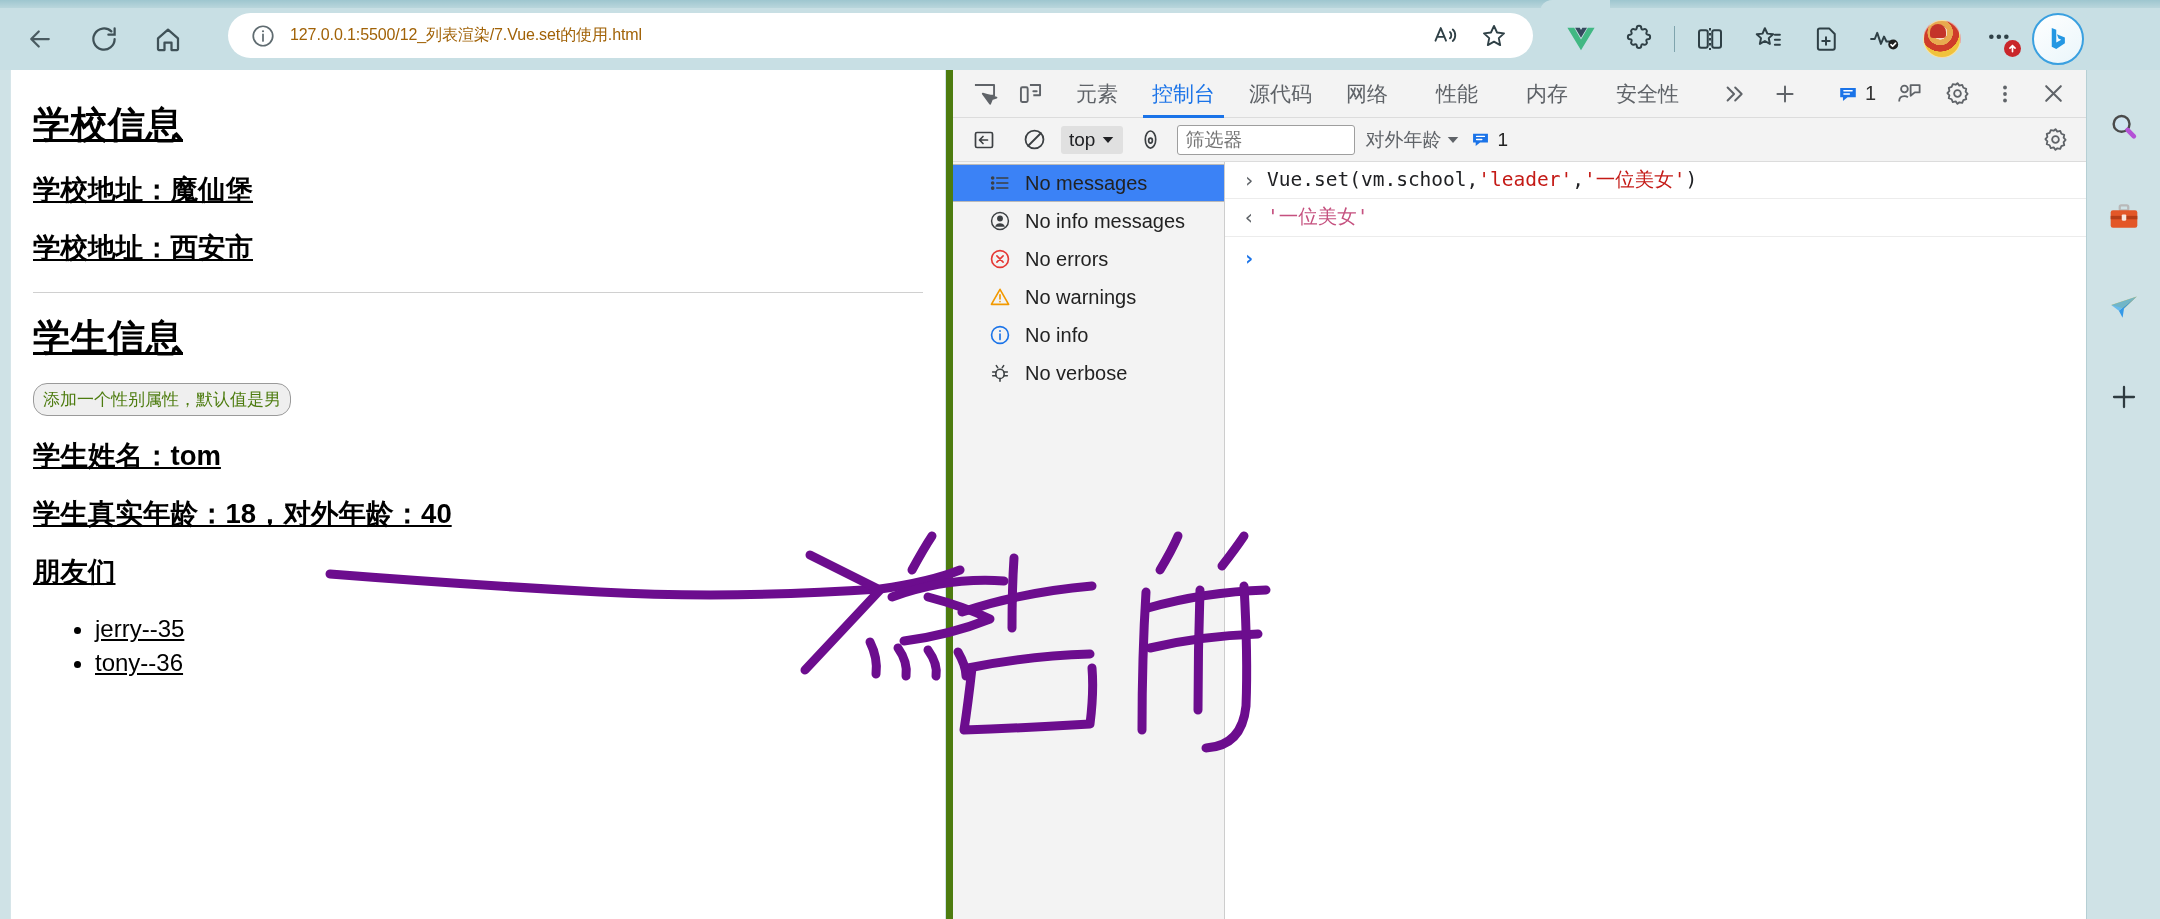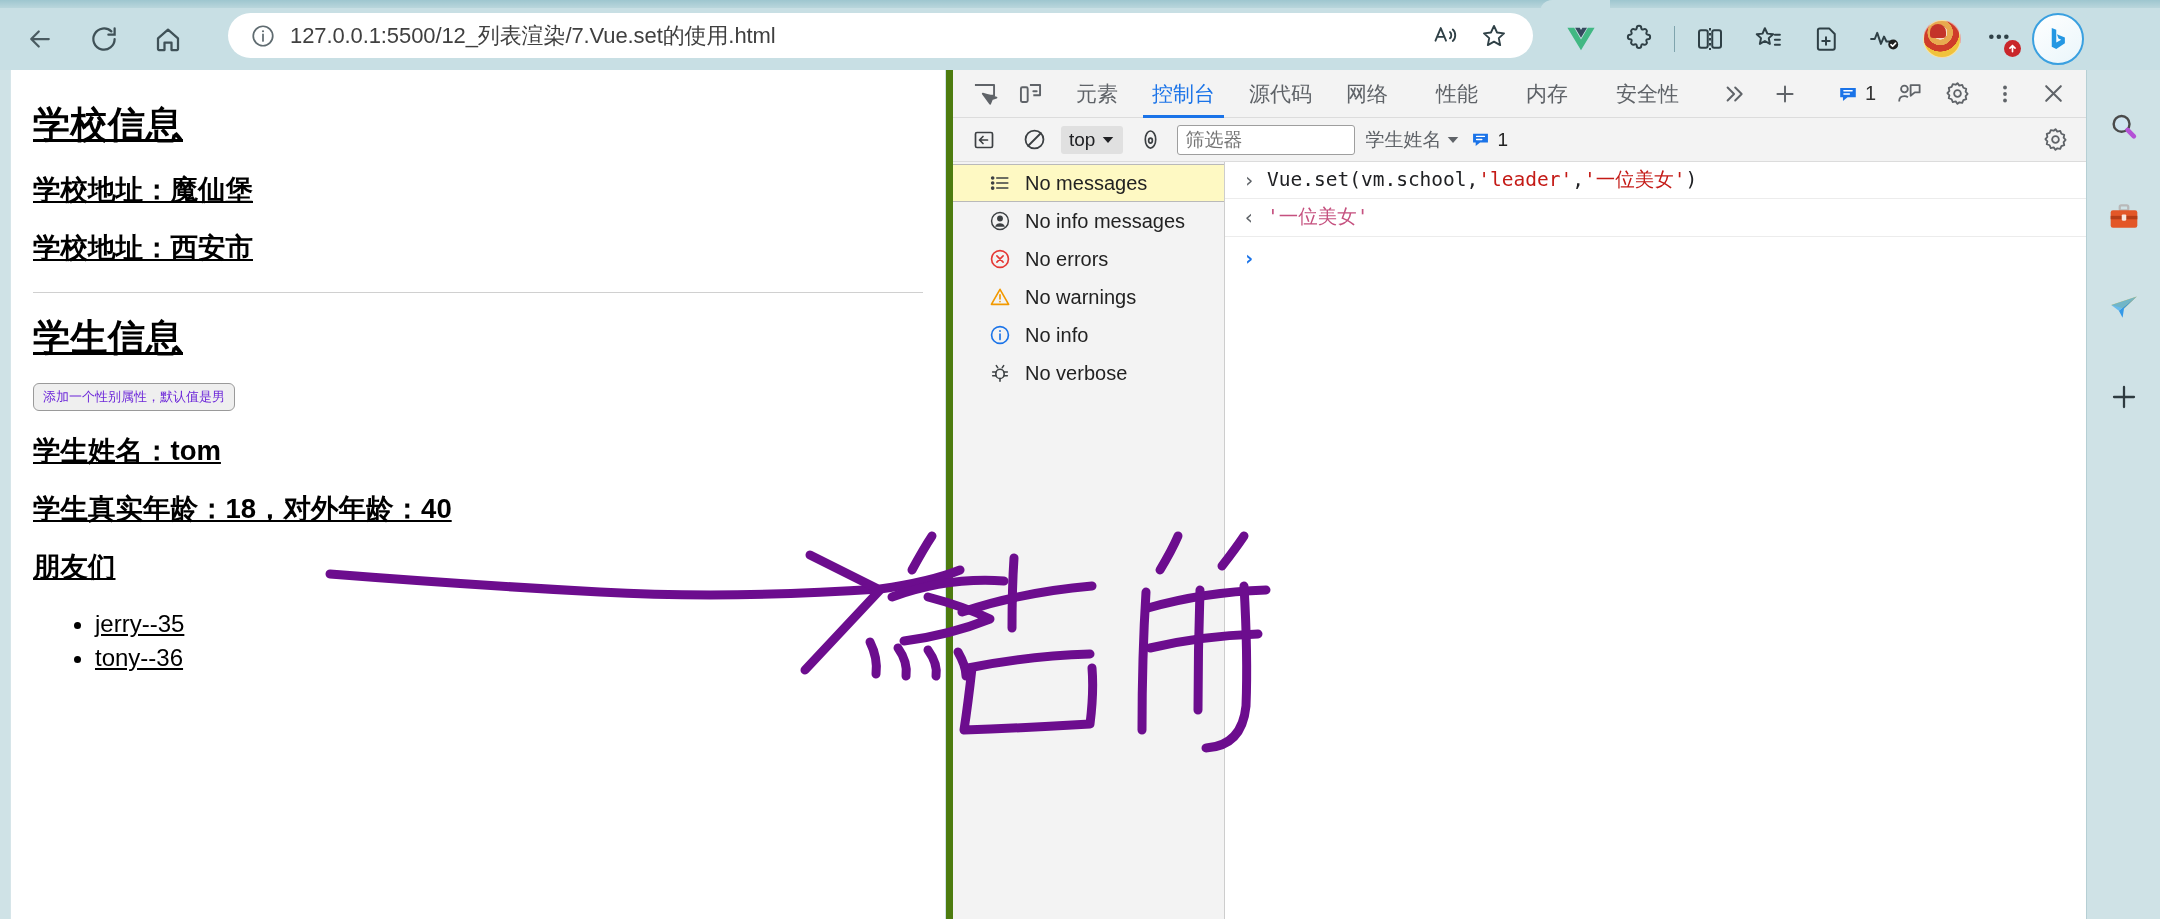--- a/index.html
+++ b/index.html
@@ -38,21 +38,21 @@
   .url-bar {
     position: absolute; left: 228px; top: 13px;
     width: 1305px; height: 45px;
     background: #ffffff; border-radius: 23px;
     display: flex; align-items: center;
     padding: 0 18px;
   }
   .url-info-icon { width: 34px; height: 34px; display:flex; align-items:center; justify-content:center; flex:0 0 auto; }
   .url-text {
     flex: 1 1 auto;
-    font-size: 22px; color: #404040;
+    font-size: 16px; color: #a16207;
     font-family: "Liberation Sans", sans-serif;
     white-space: nowrap; overflow: hidden;
     padding-left: 10px; letter-spacing: -0.1px;
   }
   .url-right-icons { display: flex; align-items: center; gap: 6px; flex: 0 0 auto; }
   .url-icon-btn {
     width: 42px; height: 38px; border-radius: 5px;
     display:flex; align-items:center; justify-content:center; cursor:pointer;
   }
 
@@ -107,23 +107,23 @@
   .page-h3 {
     font-size: 27.5px; font-weight: bold; color: #000;
     margin: 22px 0 22px 0;
     font-family: "Liberation Sans", "DejaVu Sans", sans-serif;
   }
   .page-hr {
     border: none; border-top: 1px solid #d0d0d0;
     margin: 26px 0 20px 0;
   }
   .add-btn {
-    font-size: 13px; padding: 4px 9px;
+    font-size: 17px; padding: 4px 9px;
     background: #efefef; border: 1px solid #9a9a9a;
-    border-radius: 6px; color: #6d28d9; cursor: pointer;
+    border-radius: 14px; color: #4d7c0f; cursor: pointer;
     font-family: "Liberation Sans", "DejaVu Sans", sans-serif;
     display: inline-block;
   }
   .page-ul { margin: 16px 0 0 0; padding-left: 62px; list-style: disc; }
   .page-ul li {
     font-size: 24px; color: #000; line-height: 1.42;
     font-family: "Liberation Sans", "DejaVu Sans", sans-serif;
   }
 
   
@@ -203,21 +203,21 @@
     width: 272px; background: #f3f3f3;
     border-right: 1px solid #cdcdcd;
     flex: 0 0 auto; padding-top: 2px;
   }
   .cs-item {
     display: flex; align-items: center; gap: 12px;
     height: 38px; padding-left: 34px;
     font-size: 20px; color: #222; cursor: pointer;
     font-family: "Liberation Sans", "DejaVu Sans", sans-serif;
   }
-  .cs-item.selected { background: #fef9c3; border-top: 1px solid #b9b9b9; border-bottom: 1px solid #b9b9b9; }
+  .cs-item.selected { background: #3b82f6; border-top: 1px solid #b9b9b9; border-bottom: 1px solid #b9b9b9; }
   .cs-icon { width: 26px; height: 26px; flex: 0 0 auto; display:flex; align-items:center; justify-content:center; }
 
   .console-main { flex: 1 1 auto; background: #fff; overflow: hidden; }
   .console-row {
     display: flex; align-items: flex-start;
     padding: 4px 10px 4px 18px; min-height: 32px;
     border-bottom: 1px solid #ececec;
     font-family: "DejaVu Sans Mono", "Liberation Mono", monospace;
     font-size: 19.5px; line-height: 1.42;
   }
@@ -467,21 +467,21 @@
       </svg>
     </div>
     <div class="dt-iconbtn">
       <svg width="25" height="25" viewBox="0 0 24 24" fill="none" stroke="#3c4043" stroke-width="1.6">
         <ellipse cx="12" cy="12" rx="5" ry="8.2"></ellipse>
         <ellipse cx="12" cy="13" rx="1.8" ry="2.4"></ellipse>
       </svg>
     </div>
     <input class="filter-input" placeholder="筛选器" style="">
     <div class="level-select">
-      <span>学生姓名</span>
+      <span>对外年龄</span>
       <svg width="14" height="14" viewBox="0 0 12 12">
         <path d="M1.5 3.5 6 8.5l4.5-5z" fill="#5f6368"></path>
       </svg>
     </div>
     <div class="bar-badge">
       <svg width="21" height="21" viewBox="0 0 24 24">
         <path d="M3.5 5.5h17v10h-9l-5 4v-4h-3z" fill="#1a73e8"></path>
         <path d="M7.5 8.5h9M7.5 12h6" stroke="#fff" stroke-width="1.5" stroke-linecap="round"></path>
       </svg>
       <span>1</span>

